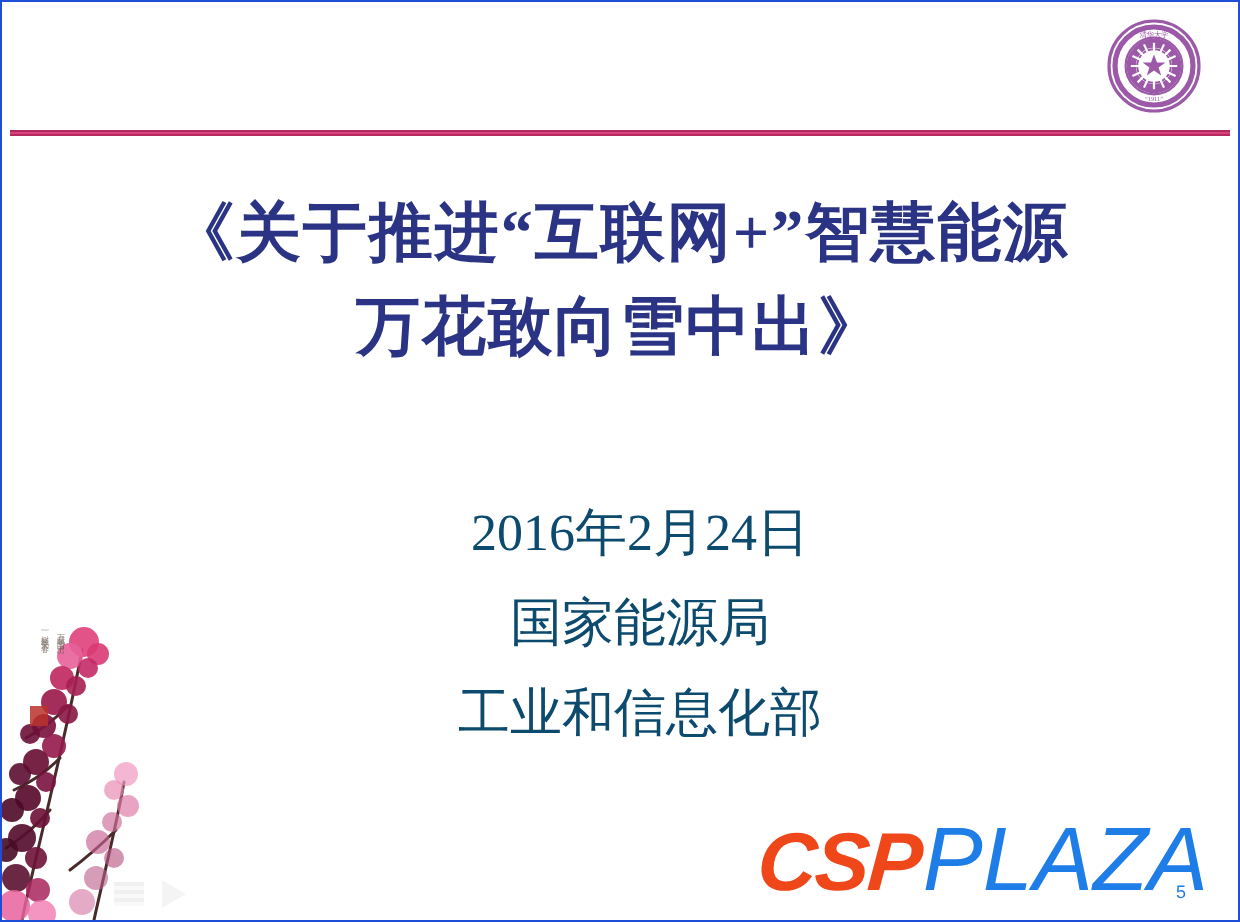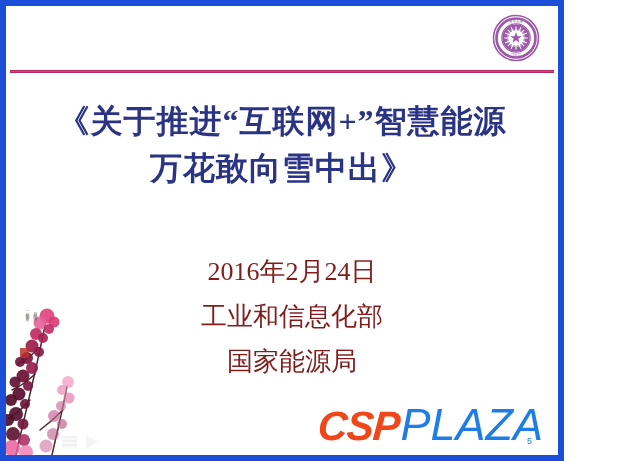--- a/index.html
+++ b/index.html
@@ -6,26 +6,26 @@
     margin: 0;
     padding: 0;
     background: #ffffff;
   }
   body {
     font-family: "Liberation Serif", "DejaVu Serif", serif;
   }
 
   .slide {
     position: relative;
-    width: 564px;
+    width: 620px;
     height: 461px;
     background: #ffffff;
     overflow: hidden;
     box-sizing: border-box;
-    border: 6px solid #1d4ed8;
+    border: 1px solid #1d4ed8;
   }
 
   
   .header-rule {
     position: absolute;
     left: 4px;
     right: 4px;
     top: 64px;
     height: 3px;
     background: linear-gradient(to bottom,
@@ -68,21 +68,21 @@
 
   
   .body-block {
     position: absolute;
     left: 0;
     right: 0;
     top: 243px;
     text-align: center;
   }
   .body-line {
-    color: #7f1d1d;
+    color: #0c4a6e;
     font-size: 26px;
     line-height: 45px;
     font-family: "Liberation Serif", "DejaVu Serif", serif;
     white-space: nowrap;
     padding-left: 20px;
   }
 
   
   .plum-art {
     position: absolute;
@@ -213,22 +213,22 @@
     </svg>
   </div>
 
   <div class="title-block">
     <div class="title-line">《关于推进“互联网+”智慧能源</div>
     <div class="title-line">万花敢向雪中出》</div>
   </div>
 
   <div class="body-block">
     <div class="body-line">2016年2月24日</div>
+    <div class="body-line">国家能源局</div>
     <div class="body-line">工业和信息化部</div>
-    <div class="body-line">国家能源局</div>
   </div>
 
   <div class="plum-art">
     <svg width="120" height="165" viewBox="0 0 120 165" aria-hidden="true">
       <g stroke="#4a2b2b" stroke-width="1.5" fill="none" stroke-linecap="round">
         <path d="M40,30 C36,52 30,78 24,104 C19,126 14,146 10,165"></path>
         <path d="M33,58 C27,64 20,70 12,74"></path>
         <path d="M29,84 C23,90 15,96 6,100"></path>
         <path d="M24,110 C18,117 10,124 2,129"></path>
         <path d="M61,96 C58,114 52,138 46,165"></path>

